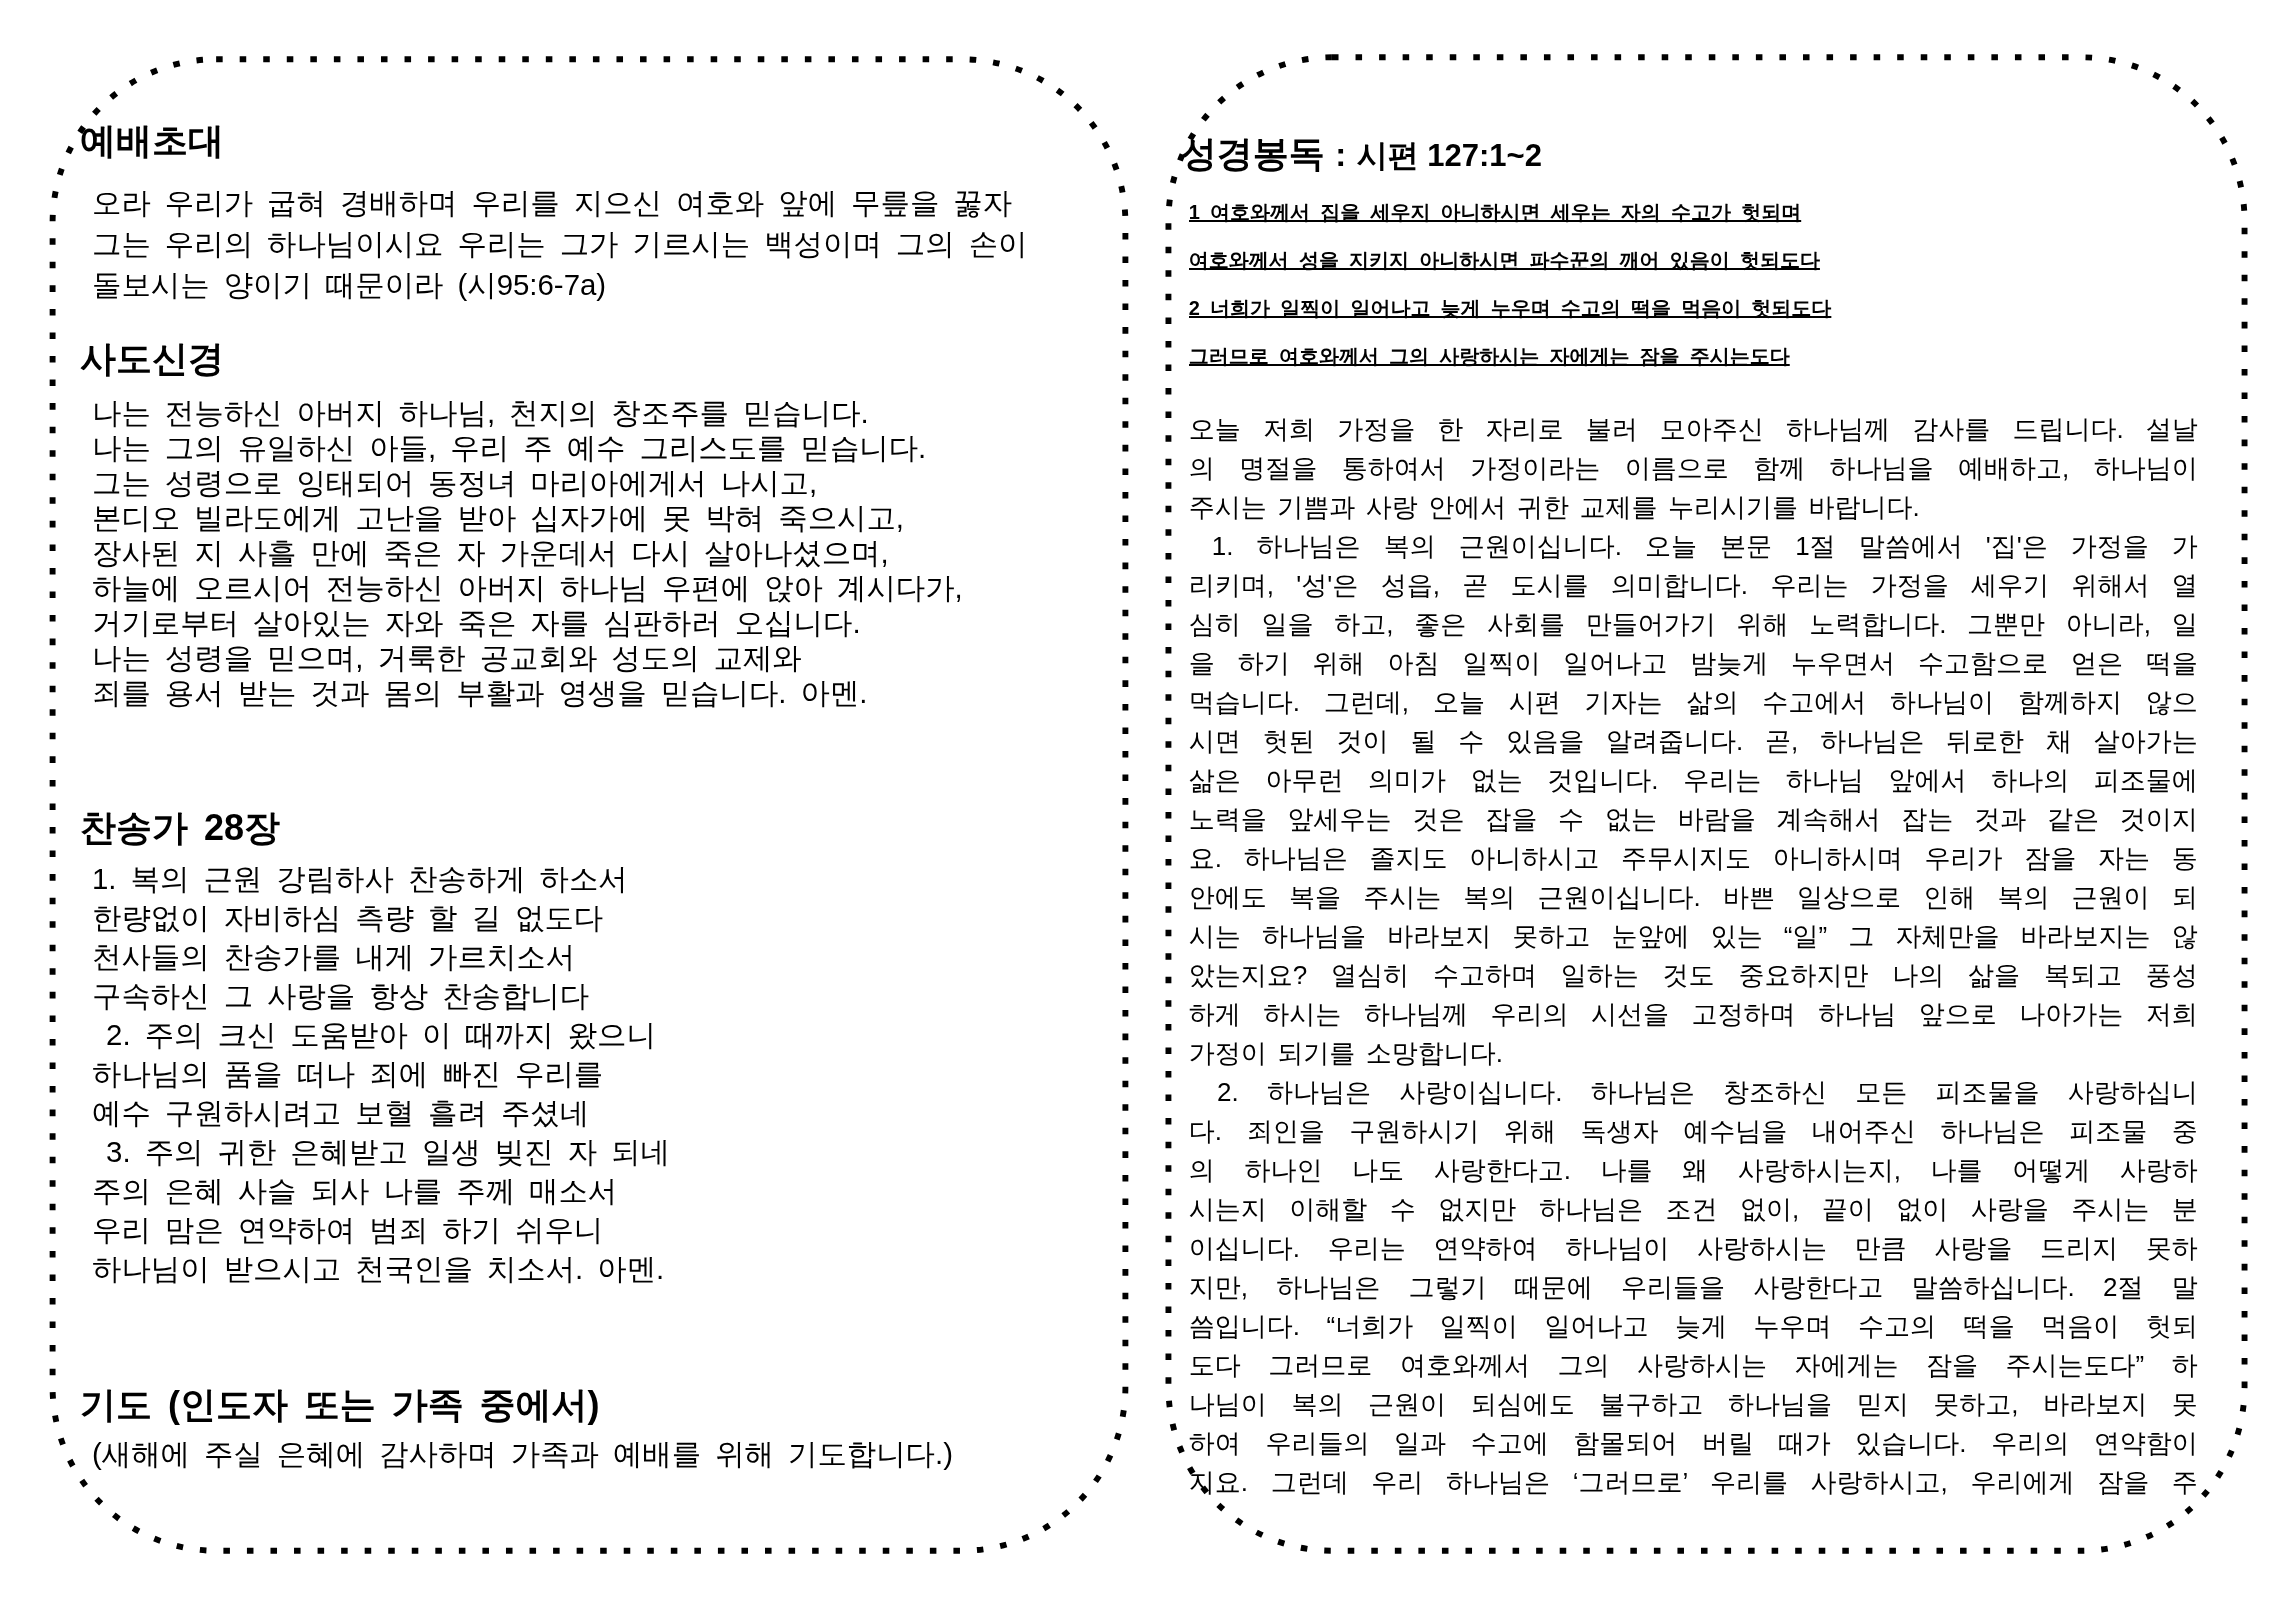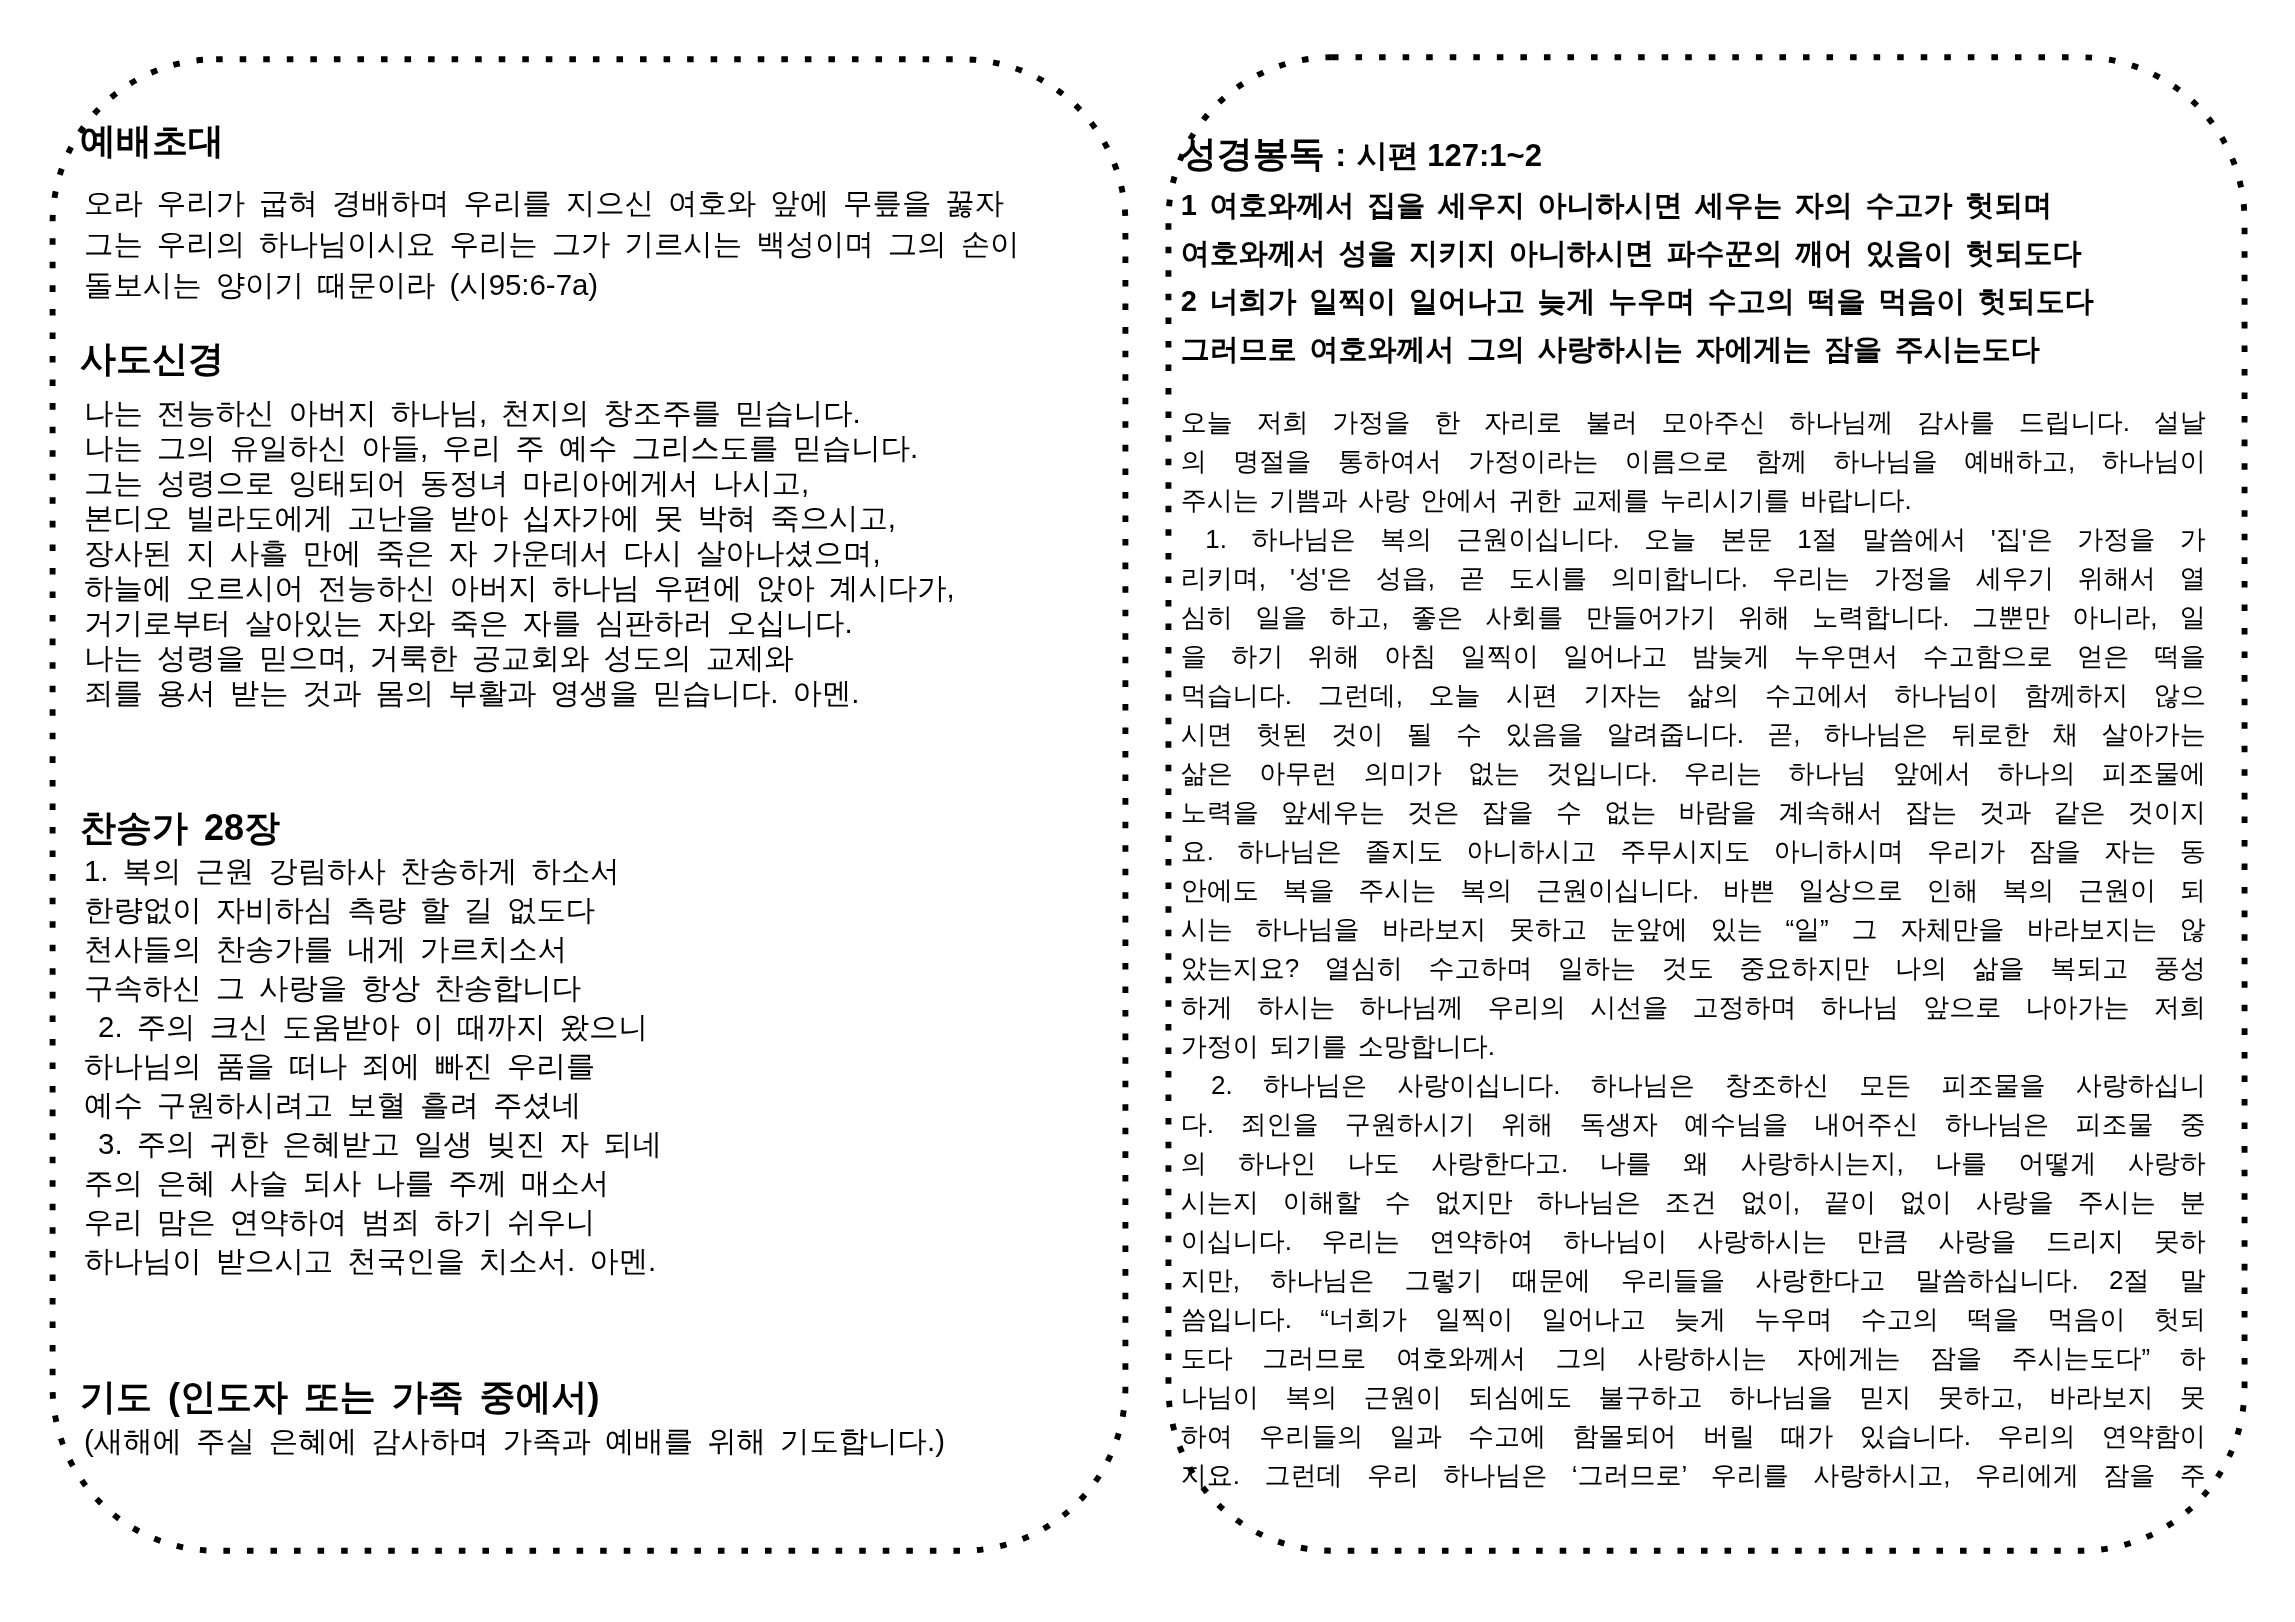--- a/index.html
+++ b/index.html
@@ -7,40 +7,40 @@
   .page{position:relative;width:2295px;height:1623px;background:#ffffff;overflow:hidden;
         font-family:"Liberation Sans", sans-serif;color:#000000;padding-left:20px;}
   .panel{position:absolute;}
   .panel-left{left:49px;top:56px;width:1080px;height:1498px;}
   .panel-right{left:1165px;top:54px;width:1083px;height:1500px;}
   .pborder{position:absolute;left:0;top:0;}
   .content{position:absolute;}
   .content-left{left:31px;top:65px;width:1008px;}
   .content-right{left:11.8px;top:79px;width:1033px;}
   .h{font-size:36px;line-height:39px;font-weight:700;margin:0;white-space:pre-wrap;}
-  .lines{margin:4px;}
+  .lines{margin:12px;}
   .line{overflow:hidden;white-space:pre-wrap;}
   .lh62 .line{line-height:41px;height:41px;}
   .lh53 .line{line-height:35px;height:35px;}
   .lh60 .line{line-height:39px;height:39px;}
   .lh55 .line{line-height:36px;height:36px;}
   .lh73 .line{line-height:48px;height:48px;}
   .lh59 .line{line-height:39px;height:39px;}
   .left-words{word-spacing:5.9px;font-size:29.4px;}
   .sec-invite .h{margin-bottom:22px;}
   .sec-creed{margin-top:34px;}
   .sec-creed .h{margin-bottom:17px;}
   .sec-hymn{margin-top:98px;}
   .sec-hymn .h{margin-bottom:1.3px;}
   .sec-prayer{margin-top:97px;}
   .sec-prayer .h{margin-bottom:6.5px;}
   .r-heading{font-size:36px;line-height:41px;font-weight:700;margin:0 0 5.2px 3.9px;}
   .r-heading .ref{font-size:31px;}
   .r-heading .refsep{padding:0 10.5px;font-size:33px;}
-  .verse{font-size:29px;word-spacing:4.6px;}
+  .verse{font-size:20px;word-spacing:4.6px;text-decoration:underline;}
   .verse .line{font-weight:700;}
   .rbody{margin-top:30px;font-size:26px;word-spacing:3.3px;}
   .rbody .line{text-align:justify;text-align-last:justify;}
   .rbody .line.nojust{text-align:left;text-align-last:left;}
 </style>
 </head>
 <body>
 
 <div class="page">
 

